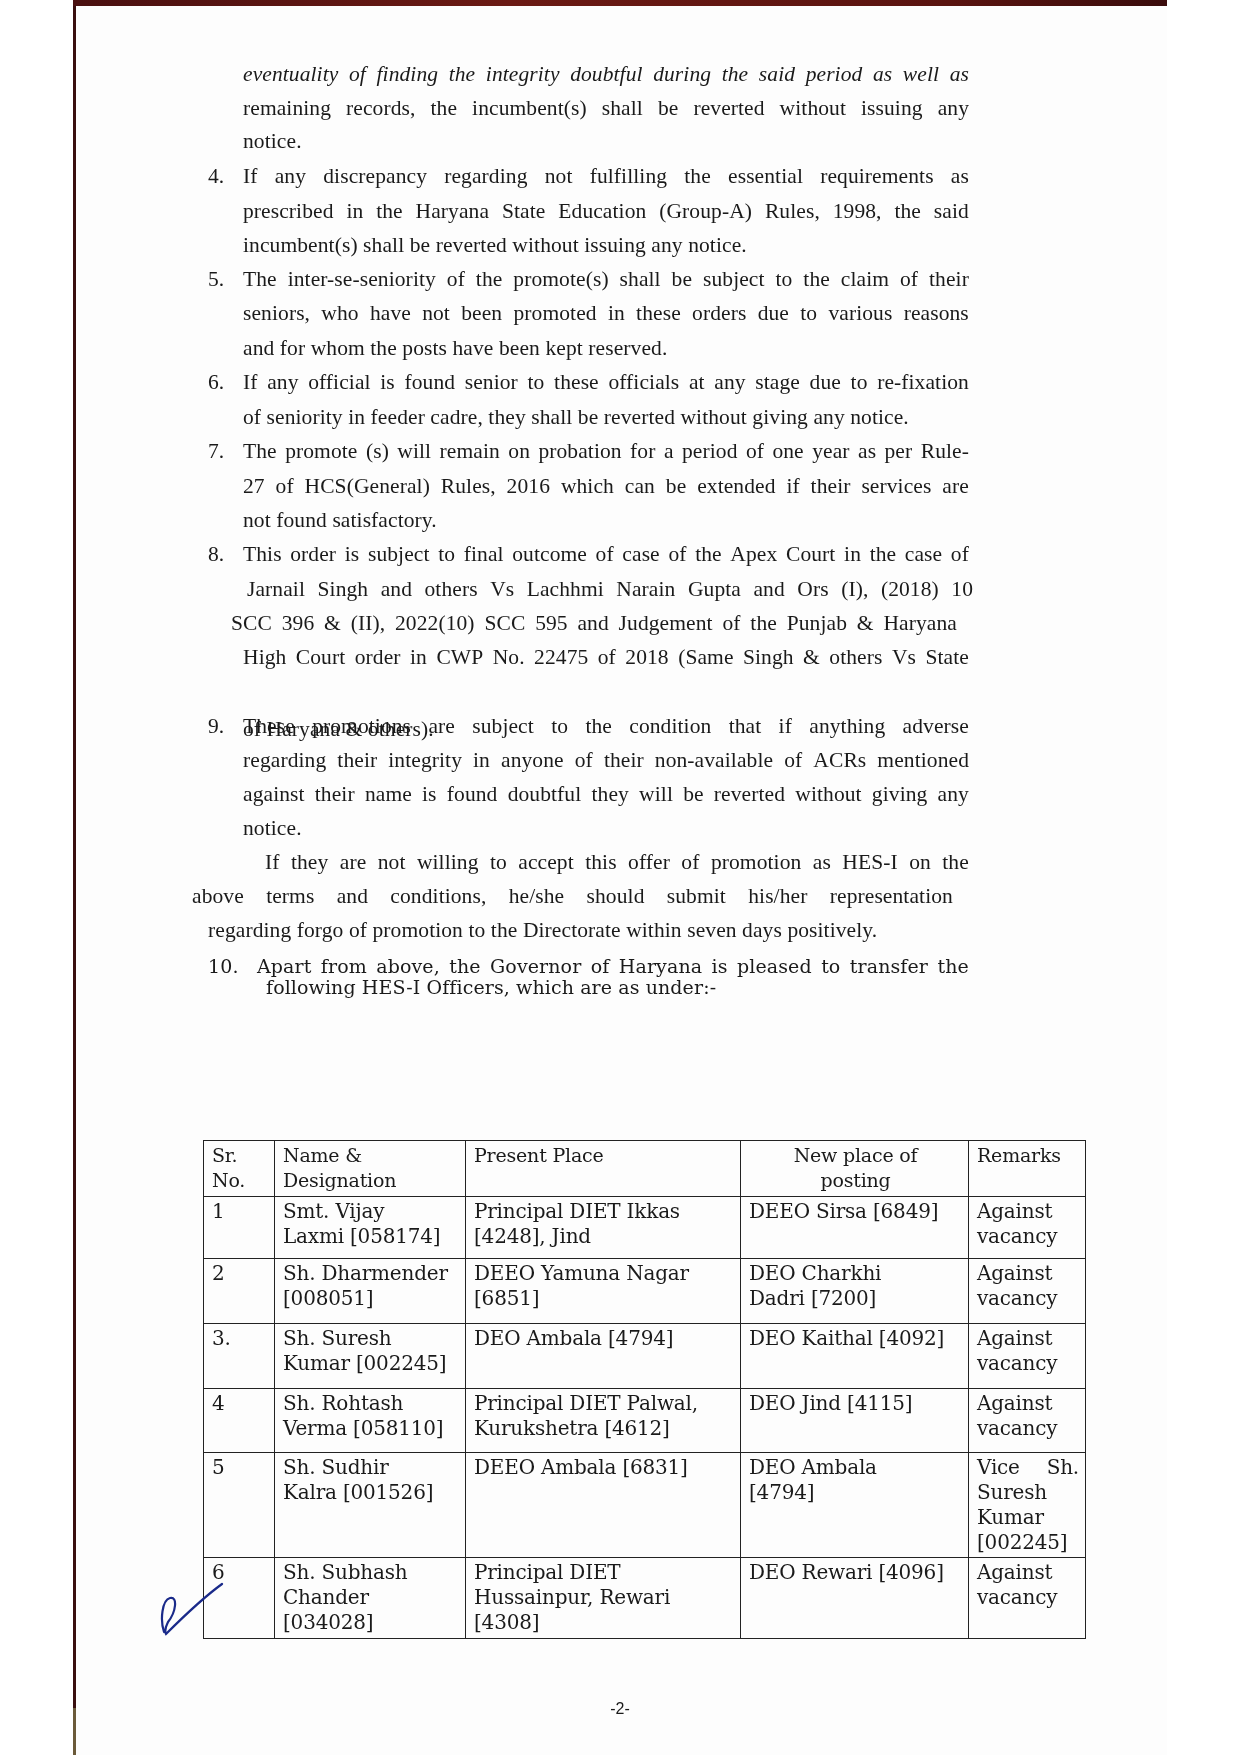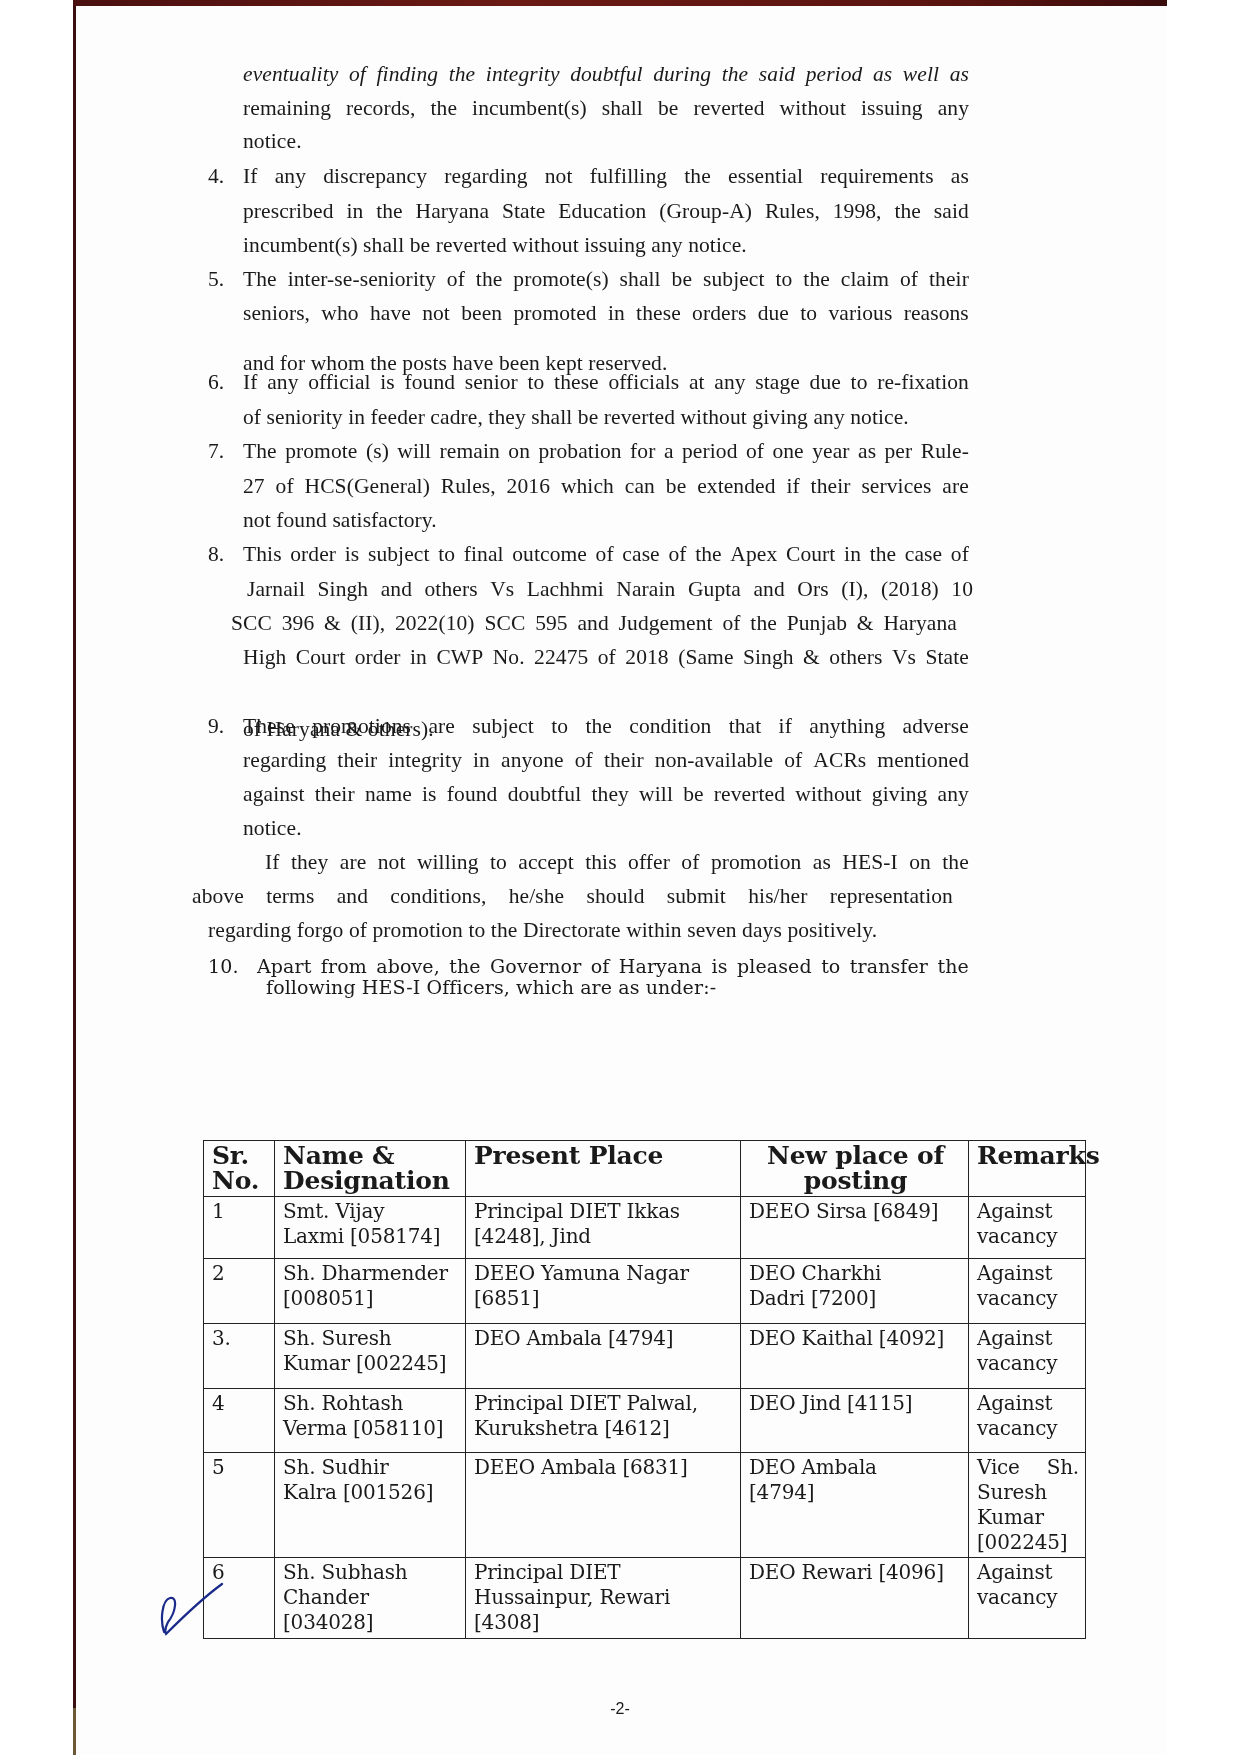--- a/index.html
+++ b/index.html
@@ -32,21 +32,21 @@
   .bold { font-family:"DejaVu Serif",serif; font-weight:normal; font-size:19px; }
   table.transfers {
     position:absolute; left:203px; top:1140px; width:882px;
     border-collapse:collapse; table-layout:fixed;
   }
   table.transfers td, table.transfers th {
     border:1.5px solid #222; vertical-align:top; padding:2px 6px 2px 8px;
     font-size:20px; line-height:25px; text-align:left; font-weight:normal;
     font-family:"DejaVu Serif",serif; letter-spacing:-0.2px;
   }
-  table.transfers th { font-weight:bold; font-size:25px; line-height:25px;margin-top:44px; }
+  table.transfers th { font-weight:normal; font-size:19px; line-height:25px;margin-top:44px; }
   table.transfers th.center { text-align:center; }
   .remarks-just { text-align:justify; text-align-last:justify; }
   .footer {
     position:absolute; left:0; width:1240px; top:1700px; text-align:center;
     font-family:"Liberation Sans",sans-serif; font-size:16px;
   }
   .signature { position:absolute; left:160px; top:1560px; width:80px; height:80px; }
 </style>
 </head>
 <body>
@@ -136,21 +136,21 @@
     <span>been</span>
     <span>promoted</span>
     <span>in</span>
     <span>these</span>
     <span>orders</span>
     <span>due</span>
     <span>to</span>
     <span>various</span>
     <span>reasons</span>
   </div>
-<div class="line" style="left:243px; top:336px;margin-top:15px;">and for whom the posts have been kept reserved.</div>
+<div class="line" style="left:243px; top:336px;">and for whom the posts have been kept reserved.</div>
 
 <div class="num" style="left:208px; top:370px;">6.</div>
 <div class="line justify" style="left:243px; top:370px; width:726px;">
     <span>If</span>
     <span>any</span>
     <span>official</span>
     <span>is</span>
     <span>found</span>
     <span>senior</span>
     <span>to</span>

